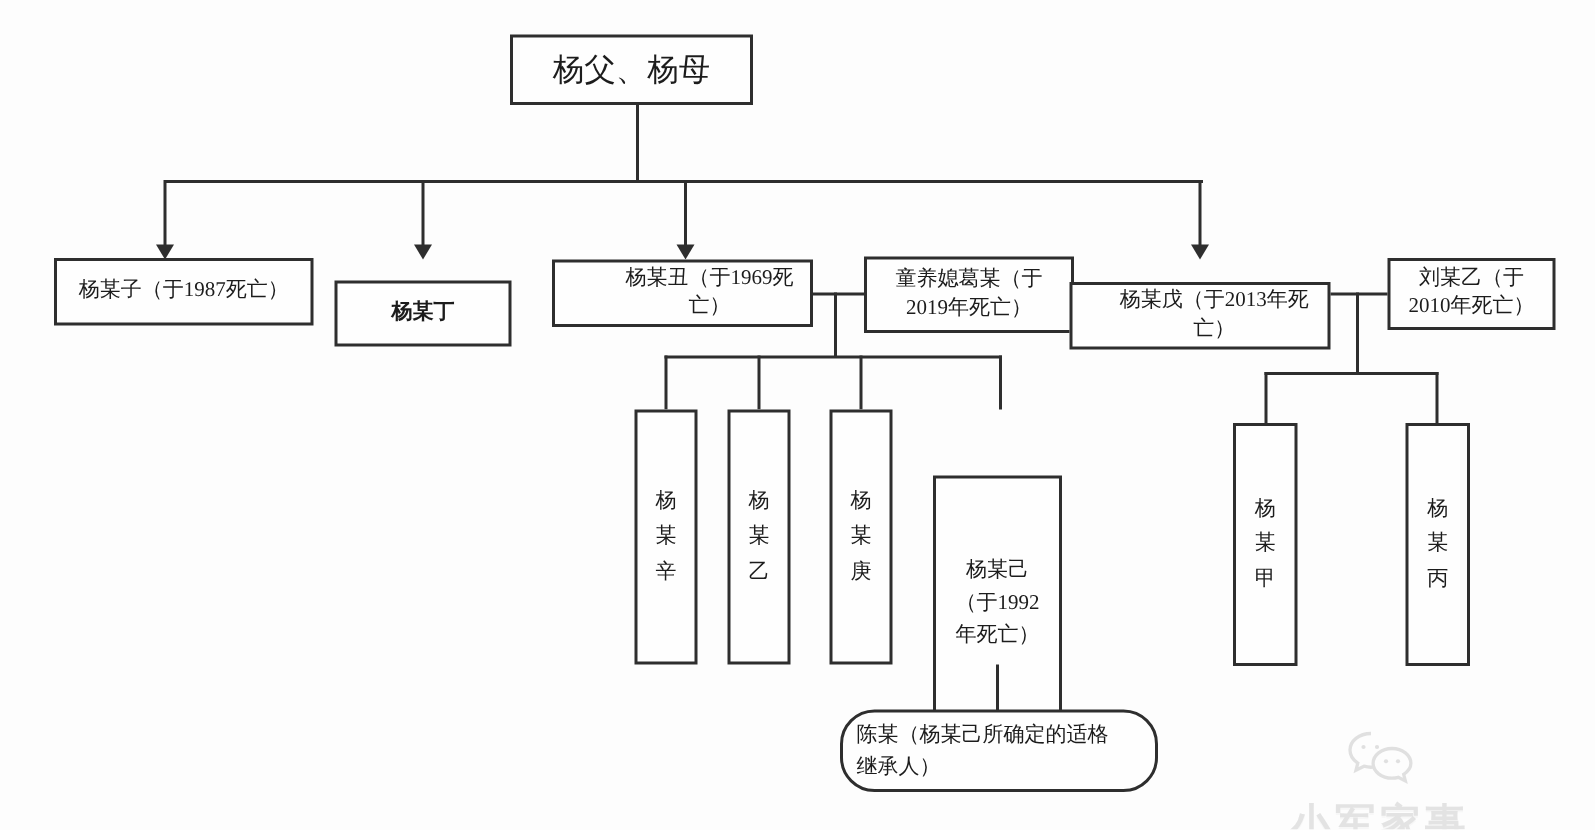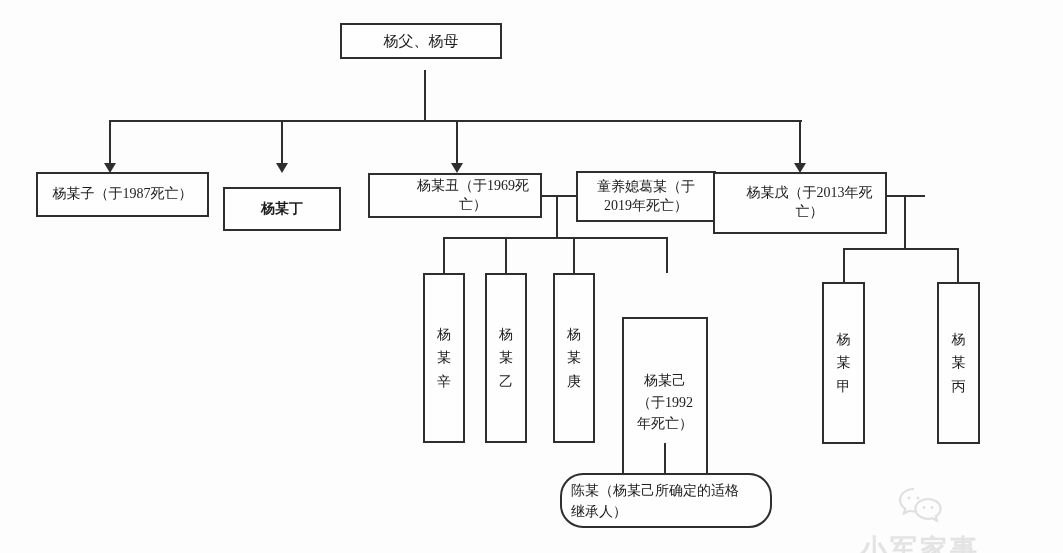--- a/index.html
+++ b/index.html
@@ -71,21 +71,21 @@
     color: #e3e3e3;
     text-shadow: 0 1px 0 #f7f7f7;
     font-family: "Liberation Sans", sans-serif;
   }
 </style>
 </head>
 <body>
 
 <div id="canvas">
 
-  <div class="node" style="left:340px; top:23px; width:162px; height:36px; font-size:15px;">杨父、杨母</div>
+  <div class="node" style="left:340px; top:23px; width:162px; height:47px; font-size:21px;">杨父、杨母</div>
 
   <div class="v-line" style="left:424px; top:70px; height:50px;"></div>
 
   <div class="h-line" style="left:110px; top:120px; width:692px;"></div>
 
   <div class="v-line" style="left:109px; top:120px; height:44px;"></div>
   <div class="arrow-down" style="left:104px; top:163px;"></div>
 
   <div class="v-line" style="left:281px; top:120px; height:44px;"></div>
   <div class="arrow-down" style="left:276px; top:163px;"></div>
@@ -94,22 +94,24 @@
   <div class="arrow-down" style="left:451px; top:163px;"></div>
 
   <div class="v-line" style="left:799px; top:120px; height:44px;"></div>
   <div class="arrow-down" style="left:794px; top:163px;"></div>
 
   <div class="node" style="left:23px;  top:172px; width:173px; height:45px;margin-left:13px;">杨某子（于1987死亡）</div>
   <div class="node" style="left:223px; top:187px; width:118px; height:44px;font-weight:bold;">杨某丁</div>
   <div class="node" style="left:368px; top:173px; width:174px; height:45px;padding-left:36px;">杨某丑（于1969死亡）</div>
   <div class="node" style="left:576px; top:171px; width:140px; height:51px;">童养媳葛某（于
 2019年死亡）</div>
-  <div class="node" style="left:713px; top:172px; width:174px; height:62px;padding-left:19px;">杨某戊（于2013年死
+  <div class="node" style="left:713px; top:188px; width:174px; height:45px;padding-left:19px;">杨某戊（于2013年死
 亡）</div>
+  <div class="node" style="left:925px; top:172px; width:112px; height:48px;">刘某乙（于
+2010年死亡）</div>
 
   <div class="h-line" style="left:542px; top:195px; width:34px;"></div>
   <div class="v-line" style="left:556px; top:195px; height:43px;"></div>
 
   <div class="h-line" style="left:443px; top:237px; width:225px;"></div>
   <div class="v-line" style="left:443px; top:237px; height:36px;"></div>
   <div class="v-line" style="left:505px; top:237px; height:36px;"></div>
   <div class="v-line" style="left:573px; top:237px; height:36px;"></div>
   <div class="v-line" style="left:666px; top:237px; height:36px;"></div>
 

